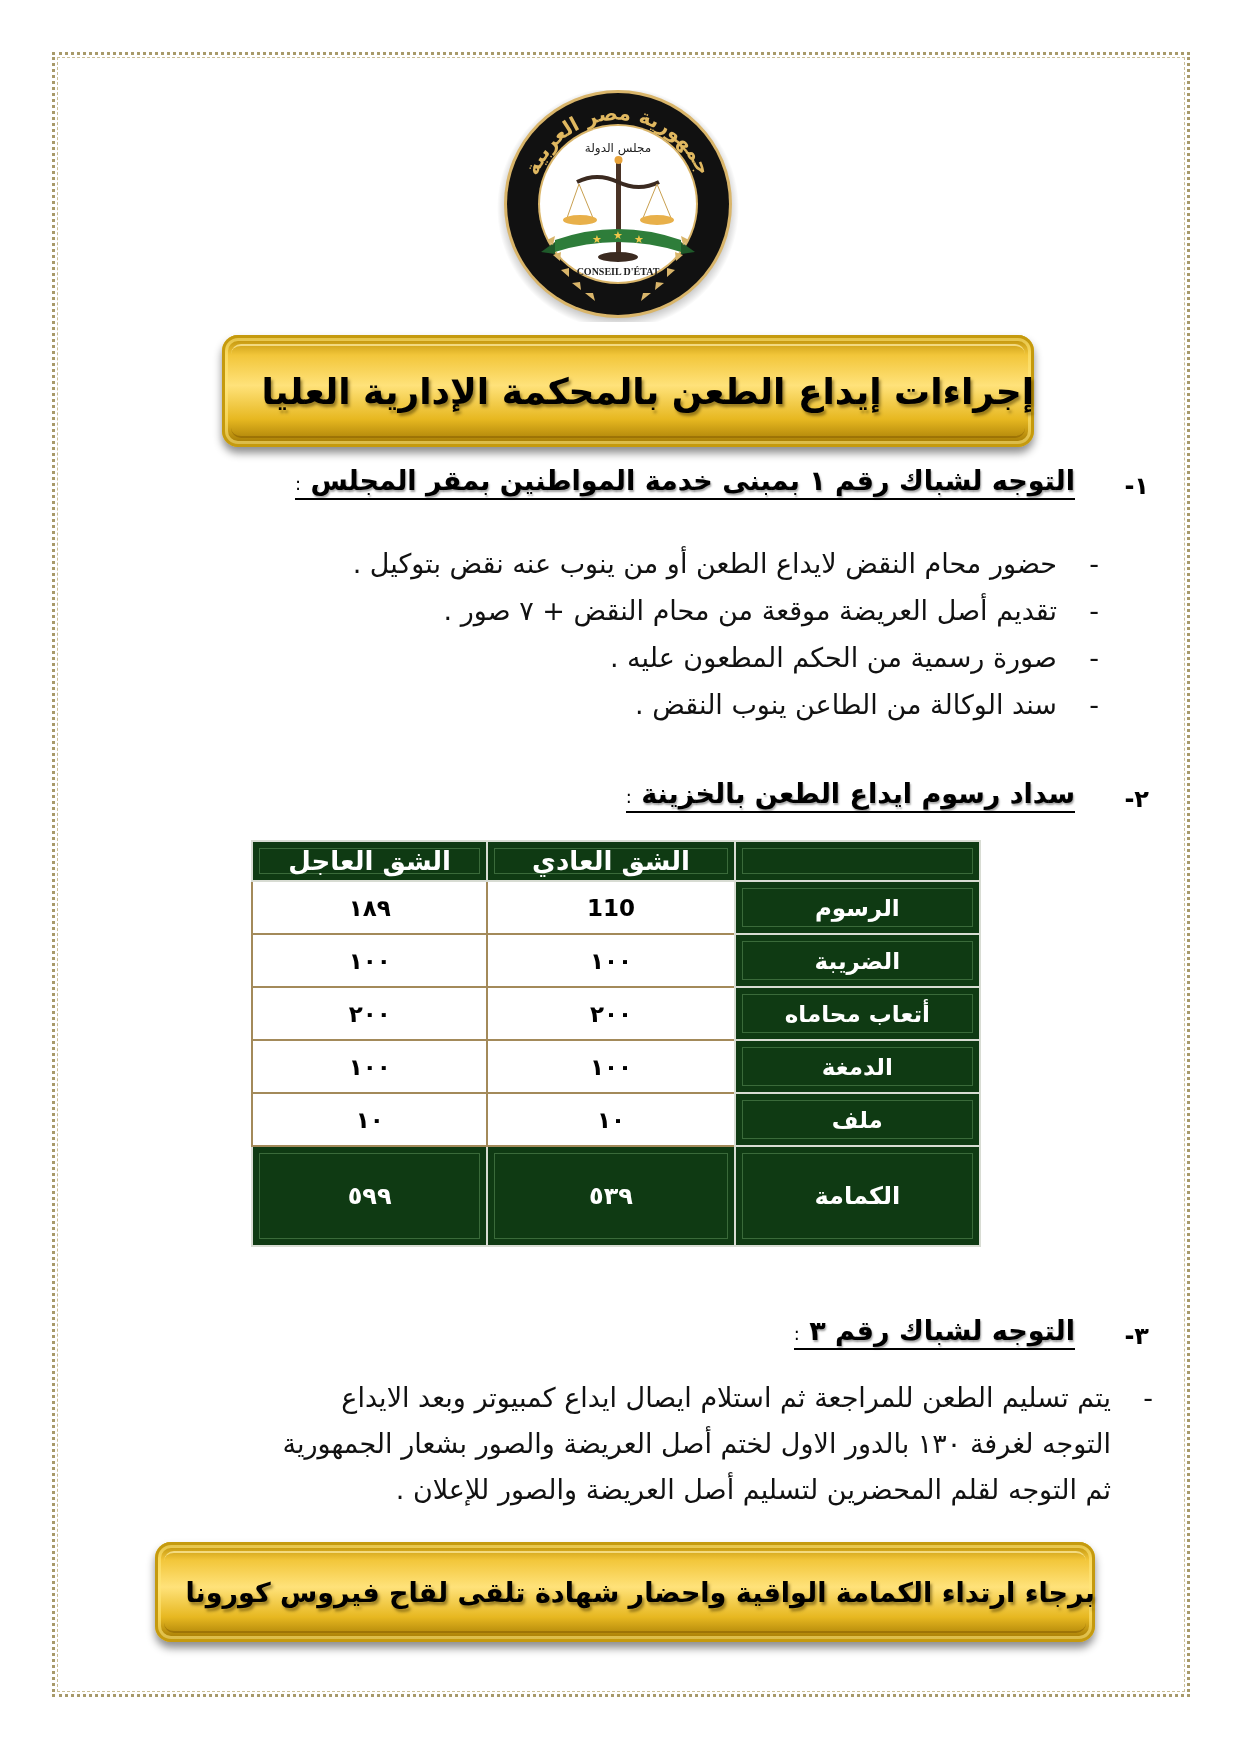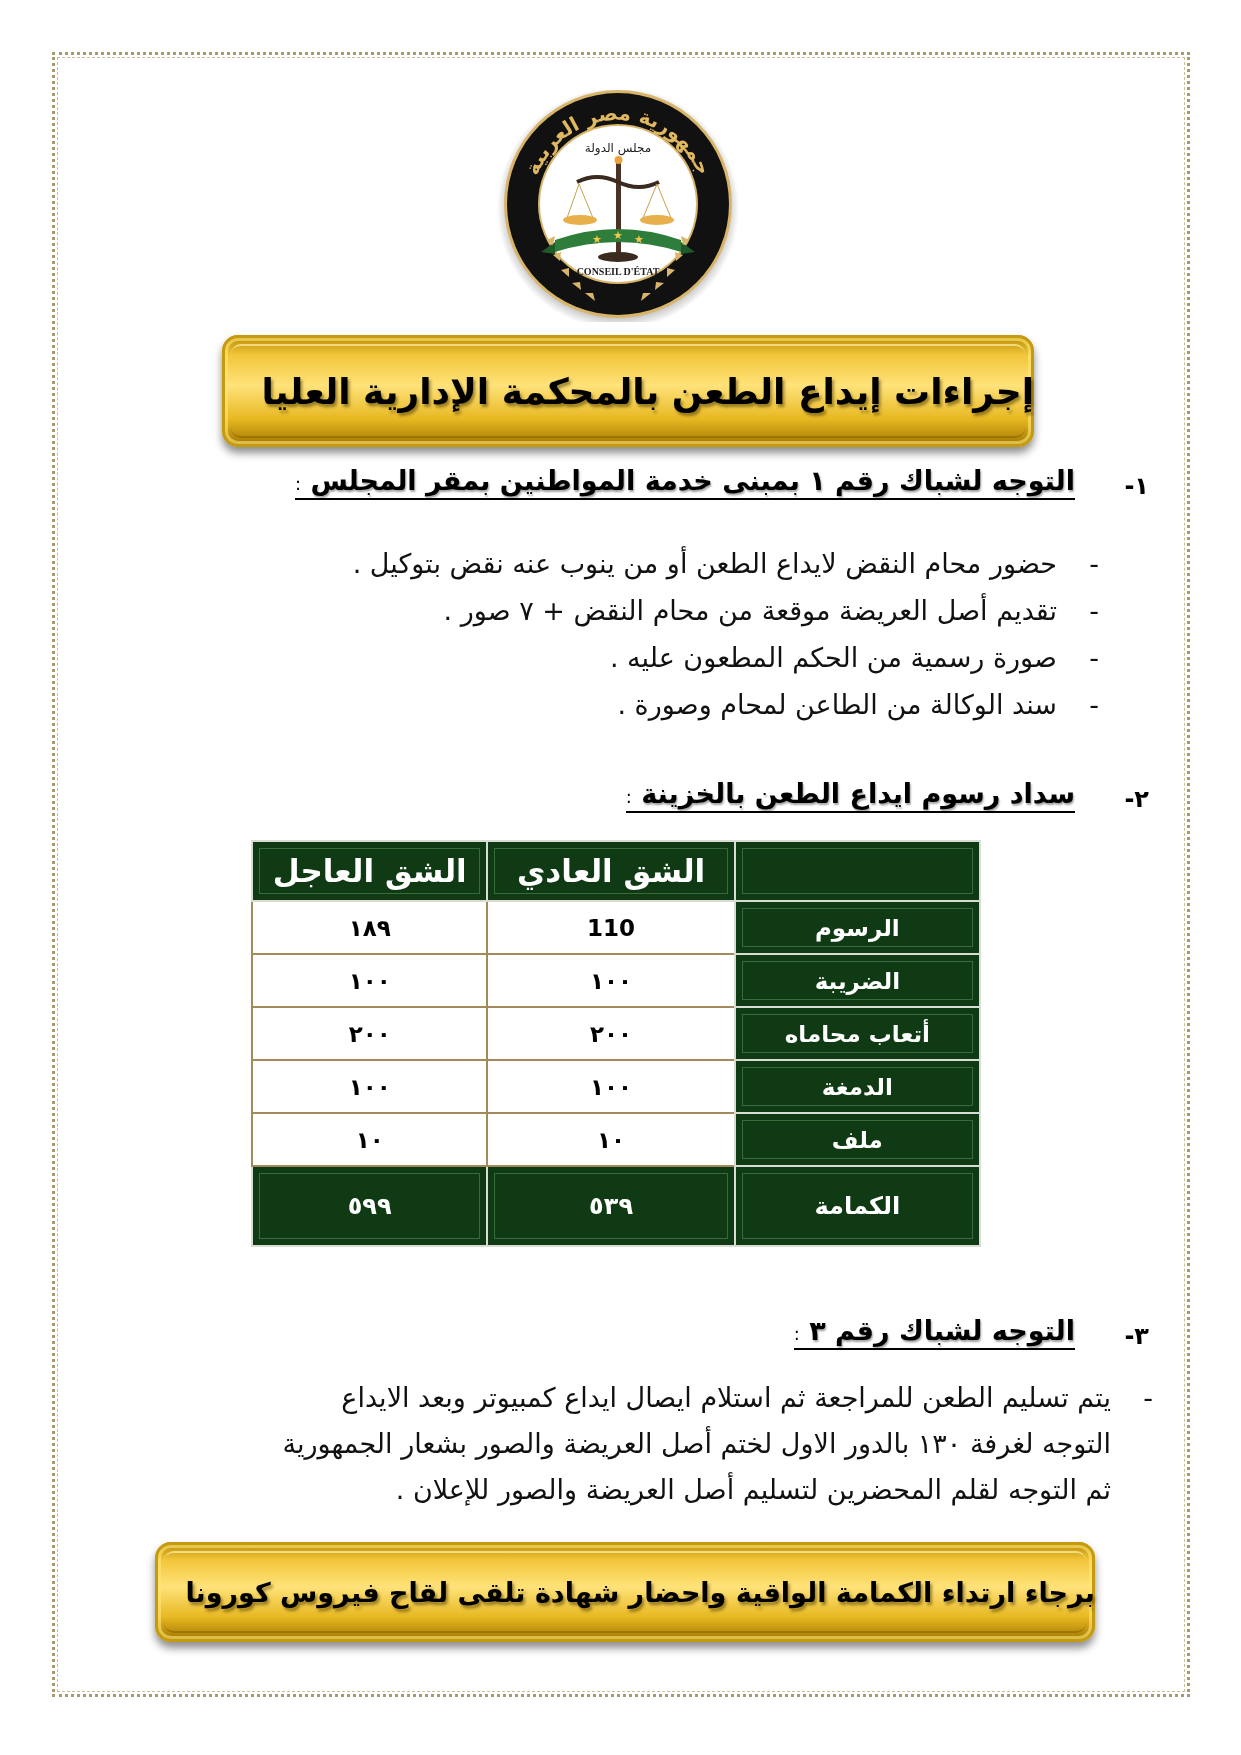--- a/index.html
+++ b/index.html
@@ -56,23 +56,23 @@
 
   
   .fee-table {
     position:absolute; left:251px; top:840px; width:730px; border-collapse:collapse; direction:rtl;
     font-weight:bold;
   }
   .fee-table td { padding:0; text-align:center; box-sizing:border-box; }
   .fee-table .g { background:#0f3a13; color:#fff; border:2px solid #d8dcd3; box-shadow:inset 0 0 0 6px #0f3a13, inset 0 0 0 7px #3a6a3a; }
   .fee-table .w { background:#fff; color:#000; border:2px solid #a38a5a; }
   .fee-table .title-row td { height:65px; font-size:28px; }
-  .fee-table .head-row td { height:60px; font-size:31px;text-align:center; }
+  .fee-table .head-row td { height:40px; font-size:26px;text-align:center; }
   .fee-table .data-row td { height:53px; font-size:23px; }
-  .fee-table .total-row td { height:80px; font-size:24px; }
+  .fee-table .total-row td { height:100px; font-size:24px; }
 </style>
 </head>
 <body>
 
 <div class="page-border"></div>
 
 <svg class="logo" viewBox="0 0 242 232">
   <defs>
     <radialGradient id="sh" cx="50%" cy="50%" r="50%">
       <stop offset="85%" stop-color="rgba(0,0,0,0.35)"></stop>
@@ -123,21 +123,21 @@
 <div class="sec-num" style="top:472px;">١-</div>
 <div class="sec-head" style="right:166px; top:465px;">
   <span>التوجه لشباك رقم ١ بمبنى خدمة المواطنين بمقر المجلس</span>
   <span class="colon">:</span>
 </div>
 
 <ul class="bullets">
   <li><span class="dash">-</span><span>حضور محام النقض لايداع الطعن أو من ينوب عنه نقض بتوكيل .</span></li>
   <li><span class="dash">-</span><span>تقديم أصل العريضة موقعة من محام النقض + ٧ صور .</span></li>
   <li><span class="dash">-</span><span>صورة رسمية من الحكم المطعون عليه .</span></li>
-  <li><span class="dash">-</span><span>سند الوكالة من الطاعن لمحام وصورة .</span></li>
+  <li><span class="dash">-</span><span>سند الوكالة من الطاعن ينوب النقض .</span></li>
 </ul>
 
 <div class="sec-num" style="top:785px;">٢-</div>
 <div class="sec-head" style="right:166px; top:778px;">
   <span>سداد رسوم ايداع الطعن بالخزينة</span>
   <span class="colon">:</span>
 </div>
 
 <table class="fee-table">
   <tbody>

